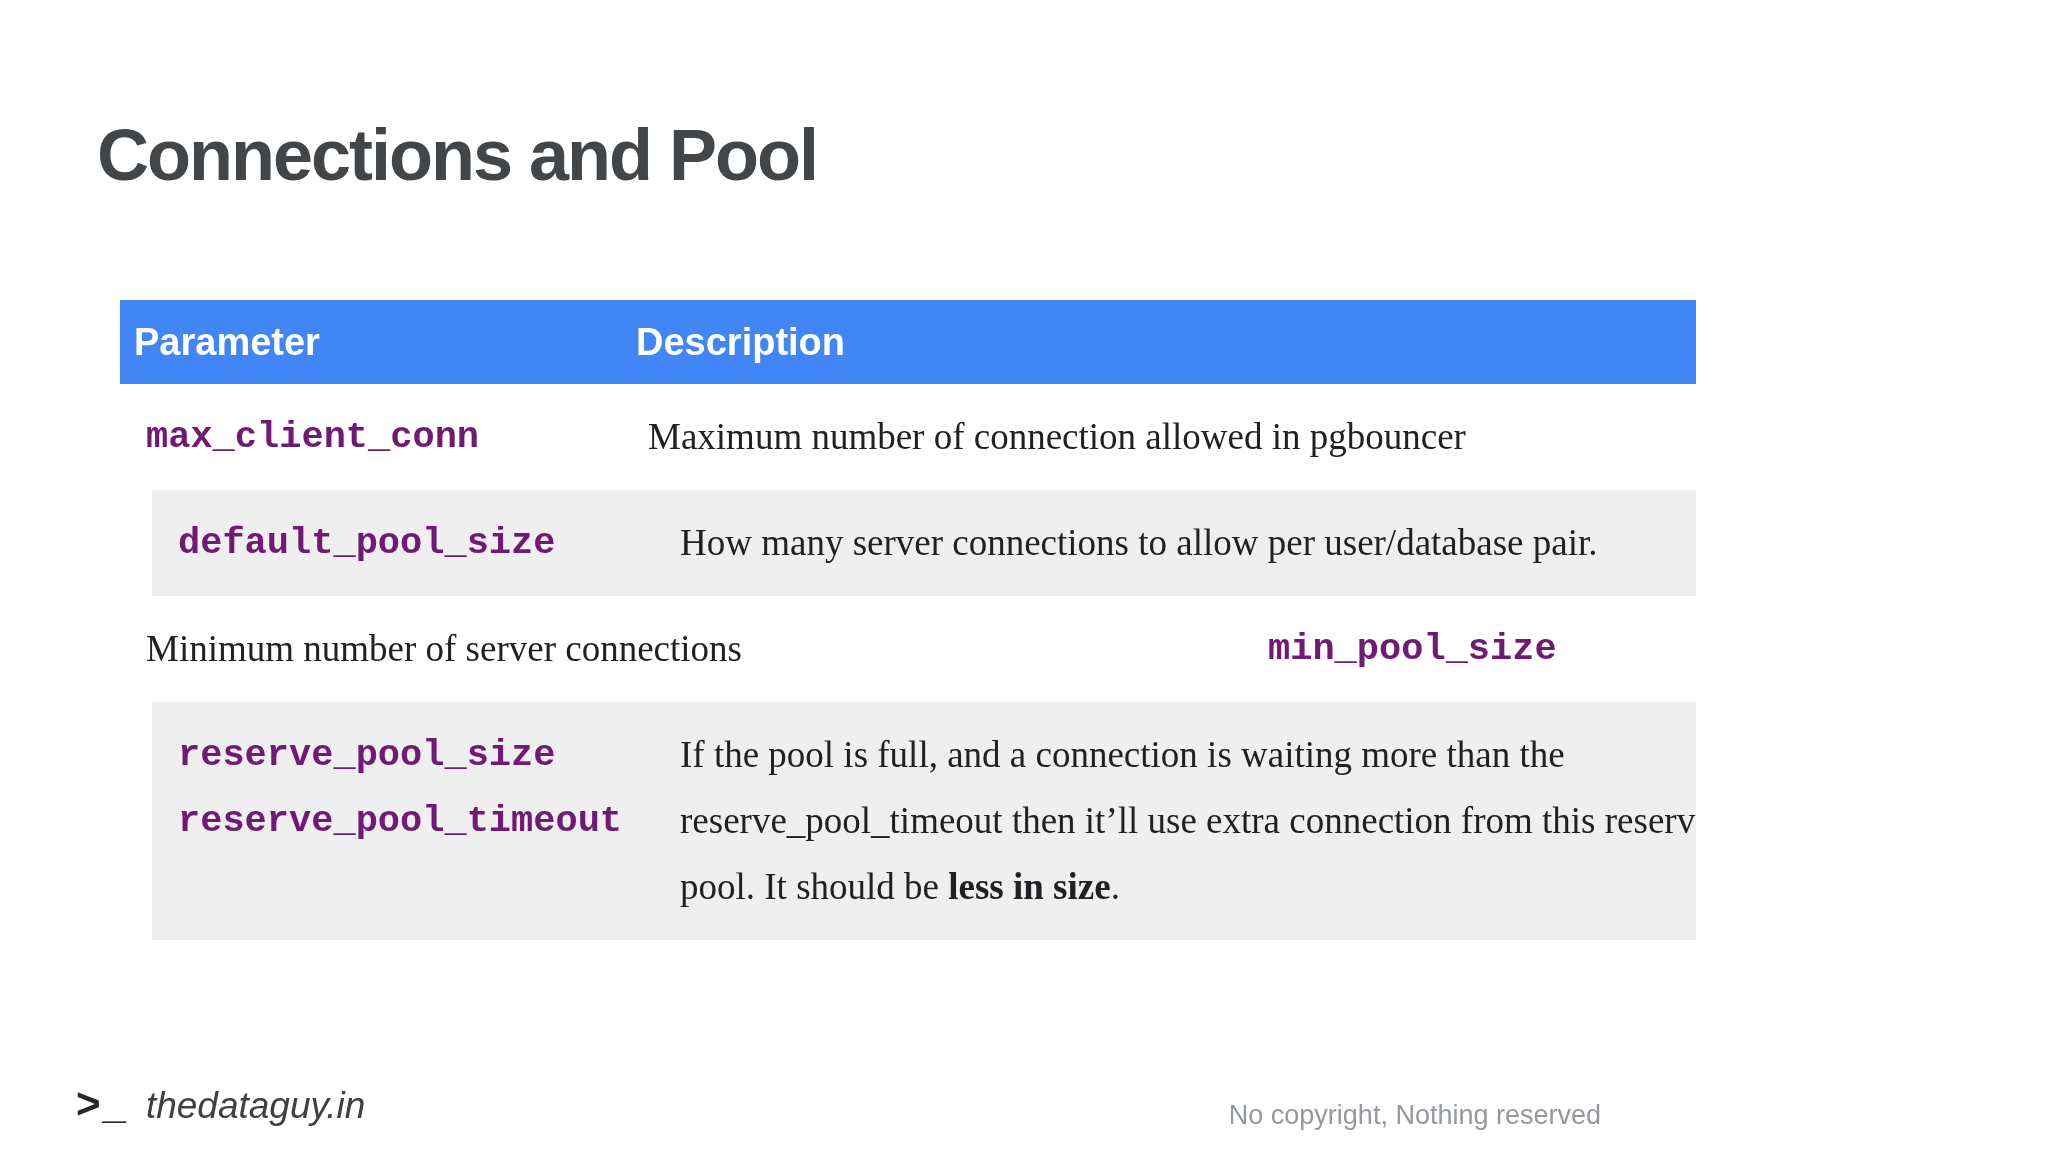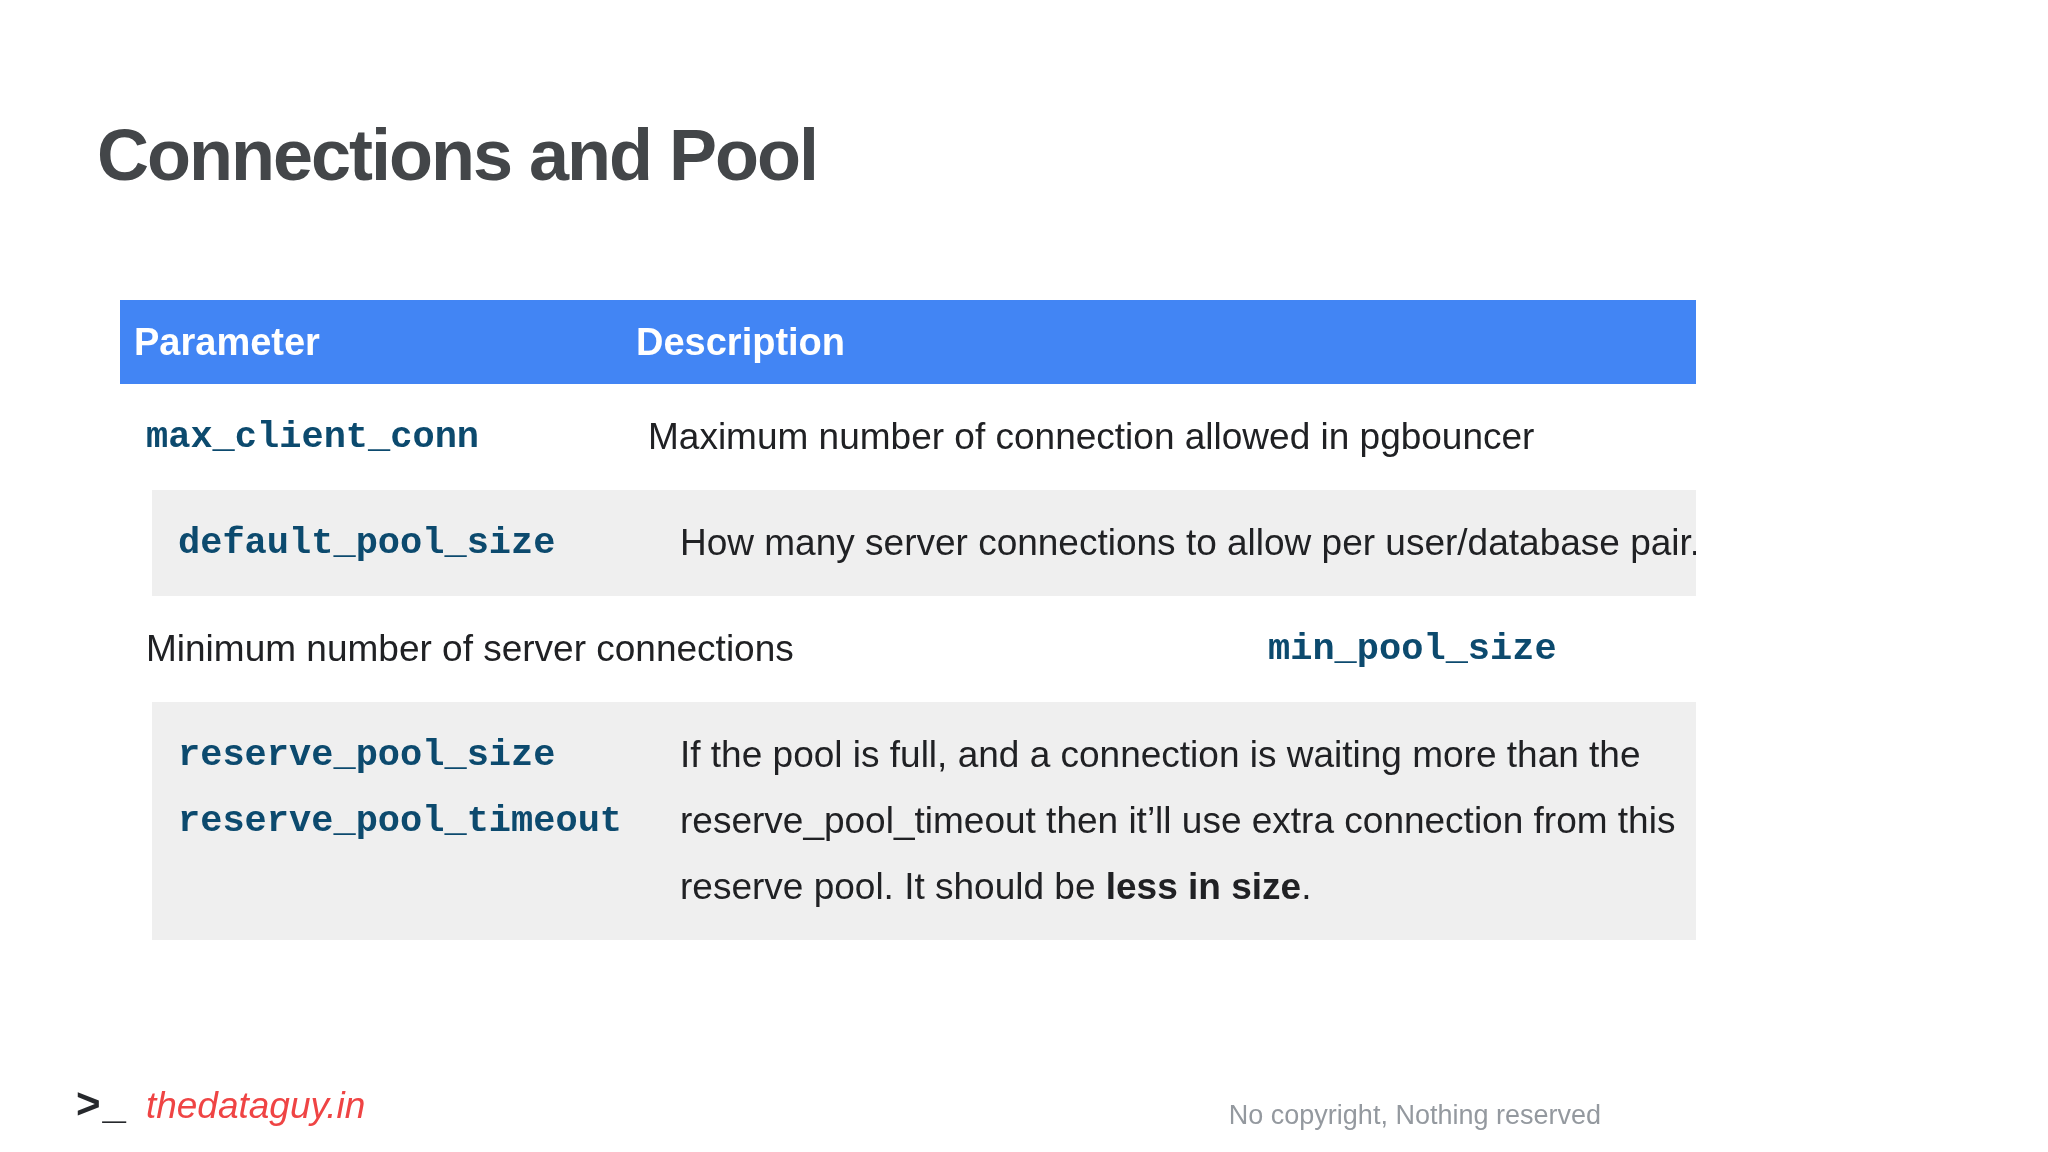--- a/index.html
+++ b/index.html
@@ -49,48 +49,49 @@
     box-sizing: border-box;
     padding: 20px 26px;
     line-height: 66px;
   }
   .cell.param-cell {
     width: 502px;
     flex: none;
     font-family: "Liberation Mono", monospace;
     font-weight: bold;
     font-size: 37px;
-    color: #0c4a6e;
+    color: #701a75;
     white-space: nowrap;
   }
   .cell.desc-cell {
     flex: 1;
     font-size: 37px;
     color: #202124;
+    font-family: Liberation Serif, serif;
   }
   .cell.desc-cell .b { font-weight: bold; }
 
   .brand {
     position: absolute;
     left: 76px;
     top: 1080px;
     display: flex;
     align-items: baseline;
   }
   .brand .prompt {
     font-size: 42px;
     font-weight: bold;
     color: #26282c;
     letter-spacing: 2px;
   }
   .brand .site {
     margin-left: 18px;
     font-size: 37px;
     font-style: italic;
-    color: #ef4444;
+    color: #404040;
   }
   .copyright {
     position: absolute;
     right: 95px;
     top: 1100px;
     font-size: 27px;
     color: #94999f;
   }
 </style>
 </head>

